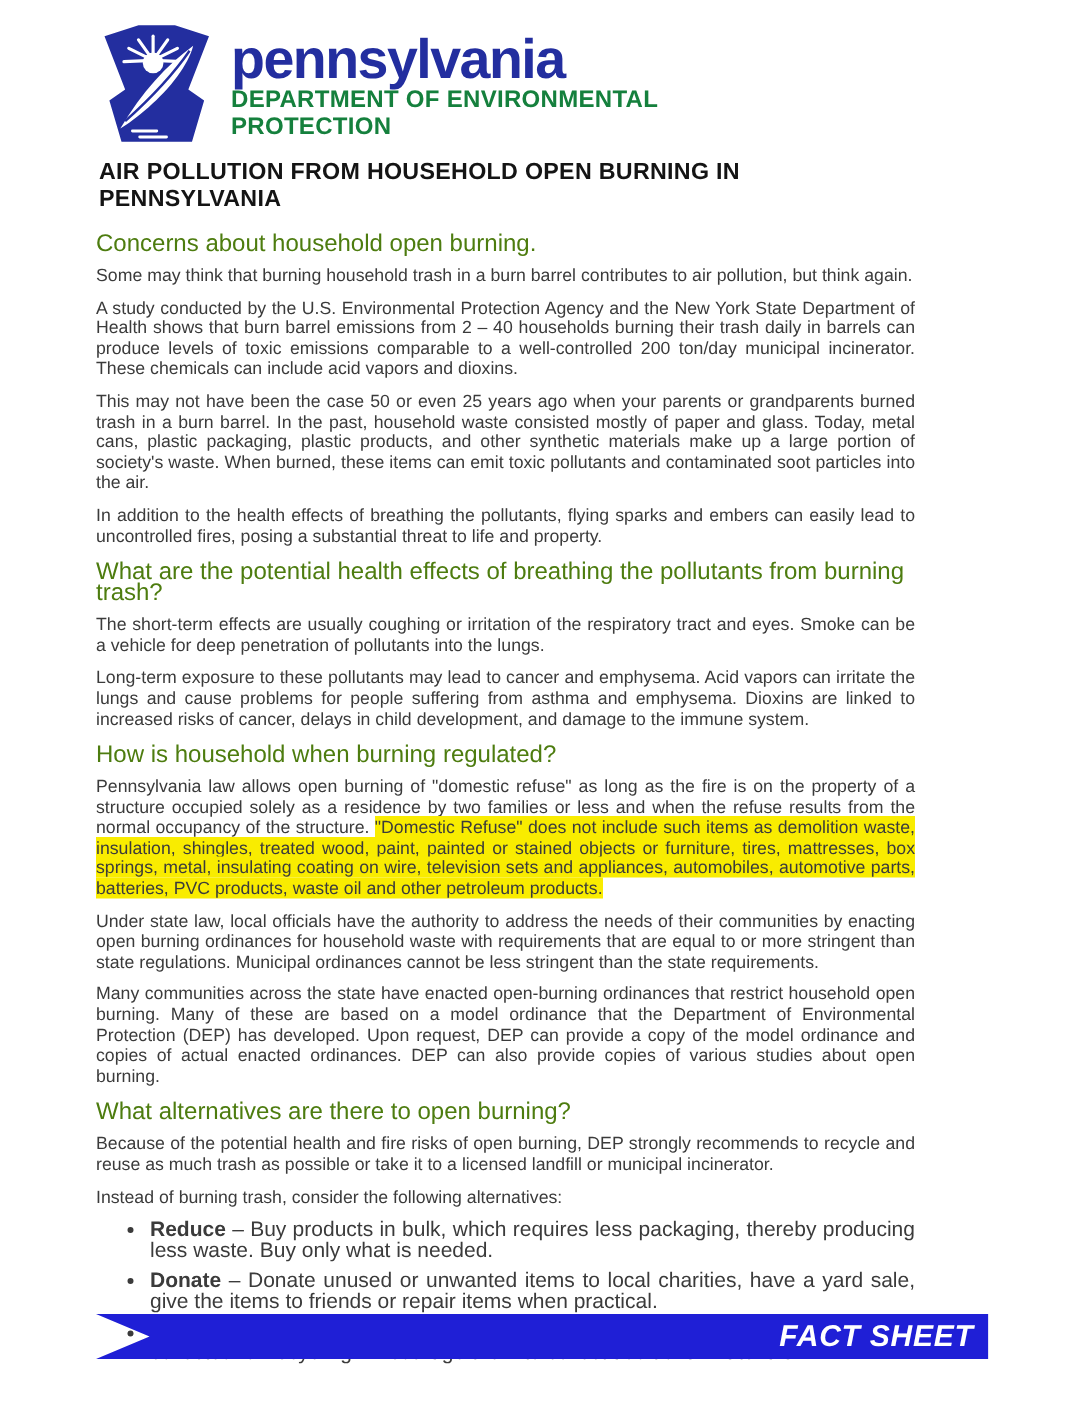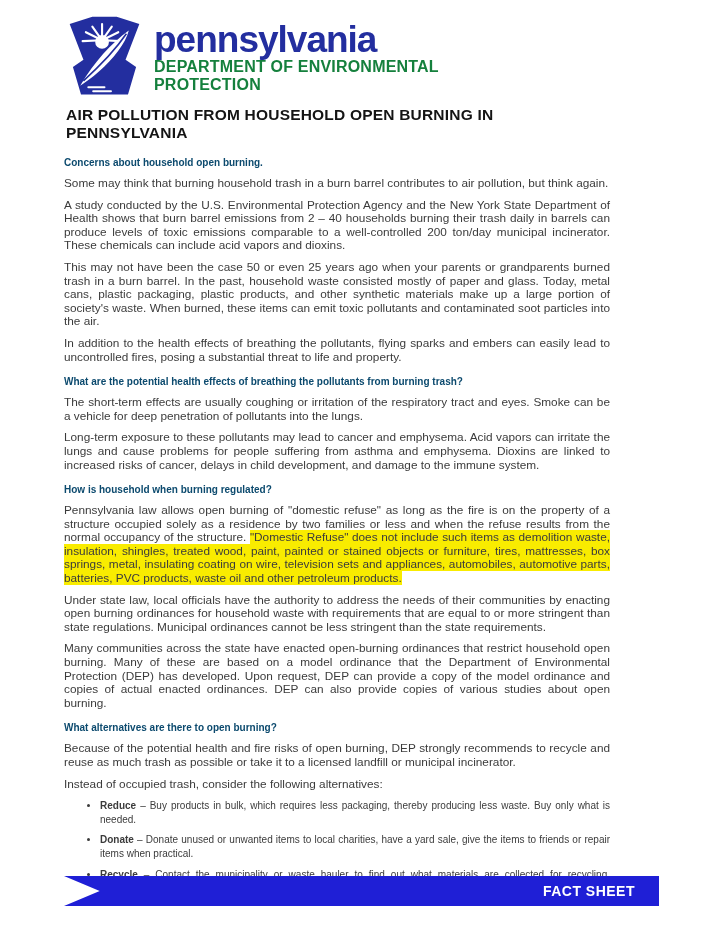--- a/index.html
+++ b/index.html
@@ -41,38 +41,38 @@
 
   
   .doc-title {
     font-size: 15.5px;
     font-weight: bold;
     color: #141414;
     letter-spacing: 0.2px;
     margin: 6px 0 14px 2px;
   }
   .sec-heading {
-    font-size: 10px;
-    font-weight: bold;
-    color: #0c4a6e;
+    font-size: 16px;
+    font-weight: normal;
+    color: #4d7c0f;
     margin: 11px 0 7px 0;
     line-height: 14px;
   }
   .para {
     font-size: 11.8px;
     color: #3b3b3b;
     line-height: 13.6px;
     text-align: justify;
     margin: 0 0 8px 0;
   }
   .hl { background: #f9ec00; }
 
   ul.alts { margin: 2px 0 0 0; padding-left: 36px; }
   ul.alts li {
-    font-size: 10px;
+    font-size: 14px;
     color: #3b3b3b;
     line-height: 13.6px;
     text-align: justify;
     margin-bottom: 7px;
   }
   .term { font-weight: bold; }
 
   
   .banner {
     position: absolute;
@@ -82,24 +82,25 @@
     height: 30px;
     background: #1f1fd6;
     -webkit-clip-path: polygon(0 0, 100% 0, 100% 100%, 0 100%, 6% 50%);
     clip-path: polygon(0 0, 100% 0, 100% 100%, 0 100%, 6% 50%);
     text-align: right;
   }
   .banner-label {
     display: inline-block;
     color: #ffffff;
     font-weight: bold;
-    font-size: 14px;
+    font-size: 20px;
     line-height: 30px;
     letter-spacing: 0.5px;
-    padding-right: 24px;
+    padding-right: 10px;
+    font-style: italic;
   }
 </style>
 </head>
 <body>
 
 <div class="page">
 
   <header class="masthead">
     <svg class="keystone" viewBox="0 0 100 100" aria-hidden="true">
       <polygon fill="#232e9f" points="7,10 35,1 65,1 93,10 76,54 89,63 79,97 21,97 11,63 24,54"></polygon>
@@ -139,21 +140,21 @@
   <p class="para">The short-term effects are usually coughing or irritation of the respiratory tract and eyes. Smoke can be a vehicle for deep penetration of pollutants into the lungs.</p>
   <p class="para">Long-term exposure to these pollutants may lead to cancer and emphysema. Acid vapors can irritate the lungs and cause problems for people suffering from asthma and emphysema. Dioxins are linked to increased risks of cancer, delays in child development, and damage to the immune system.</p>
 
   <h2 class="sec-heading">How is household when burning regulated?</h2>
   <p class="para"><span>Pennsylvania law allows open burning of "domestic refuse" as long as the fire is on the property of a structure occupied solely as a residence by two families or less and when the refuse results from the normal occupancy of the structure. </span><span class="hl">"Domestic Refuse" does not include such items as demolition waste, insulation, shingles, treated wood, paint, painted or stained objects or furniture, tires, mattresses, box springs, metal, insulating coating on wire, television sets and appliances, automobiles, automotive parts, batteries, PVC products, waste oil and other petroleum products.</span></p>
   <p class="para">Under state law, local officials have the authority to address the needs of their communities by enacting open burning ordinances for household waste with requirements that are equal to or more stringent than state regulations. Municipal ordinances cannot be less stringent than the state requirements.</p>
   <p class="para">Many communities across the state have enacted open-burning ordinances that restrict household open burning. Many of these are based on a model ordinance that the Department of Environmental Protection (DEP) has developed. Upon request, DEP can provide a copy of the model ordinance and copies of actual enacted ordinances. DEP can also provide copies of various studies about open burning.</p>
 
   <h2 class="sec-heading">What alternatives are there to open burning?</h2>
   <p class="para">Because of the potential health and fire risks of open burning, DEP strongly recommends to recycle and reuse as much trash as possible or take it to a licensed landfill or municipal incinerator.</p>
-  <p class="para">Instead of occupied trash, consider the following alternatives:</p>
+  <p class="para">Instead of burning trash, consider the following alternatives:</p>
 
   <ul class="alts">
     <li><span class="term">Reduce</span><span> – Buy products in bulk, which requires less packaging, thereby producing less waste. Buy only what is needed.</span></li>
     <li><span class="term">Donate</span><span> – Donate unused or unwanted items to local charities, have a yard sale, give the items to friends or repair items when practical.</span></li>
     <li><span class="term">Recycle</span><span> – Contact the municipality or waste hauler to find out what materials are collected for recycling. Encourage them to collect additional materials.</span></li>
   </ul>
 
   <div class="banner">
     <span class="banner-label">FACT SHEET</span>
   </div>

